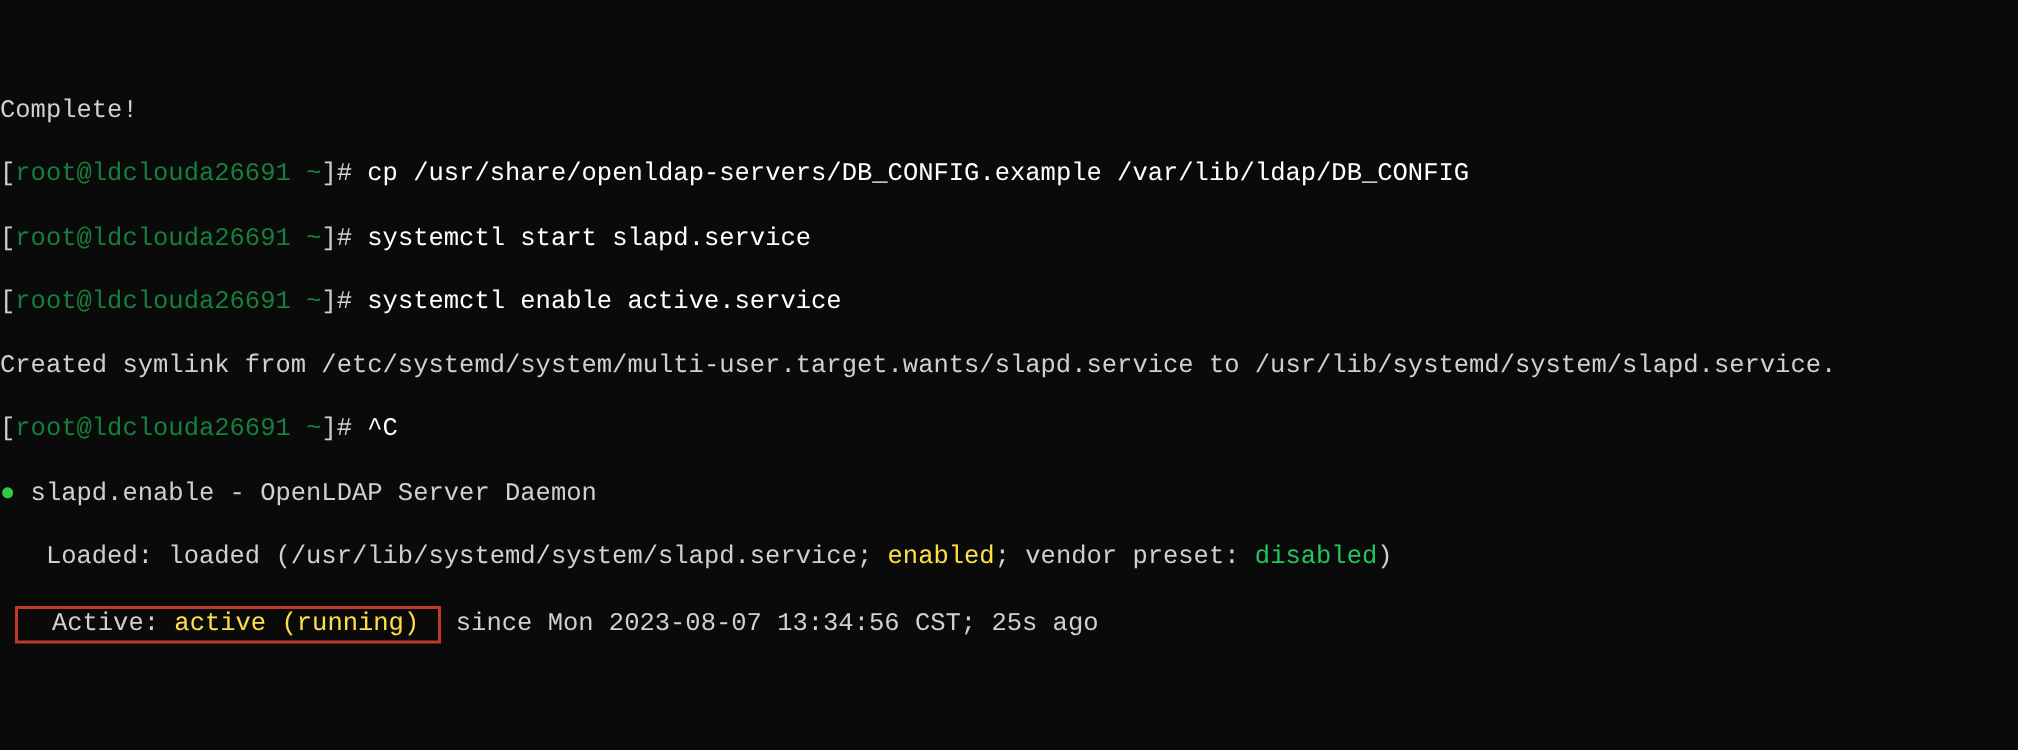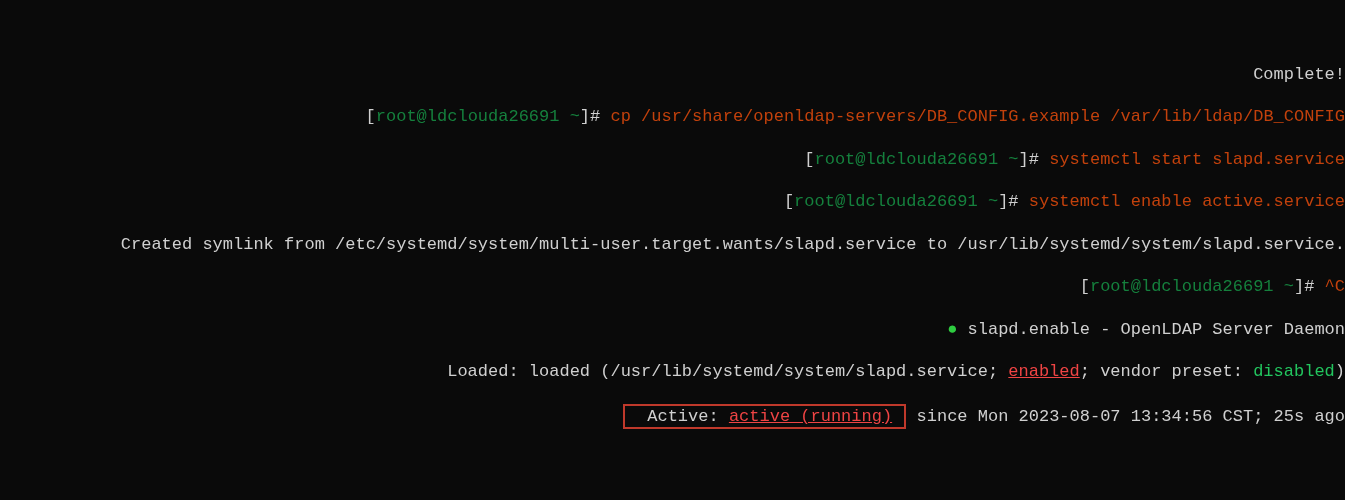--- a/index.html
+++ b/index.html
@@ -11,24 +11,24 @@
     font-size: 17px;
     line-height: 1.25;
     width: 1345px;
     height: 500px;
     overflow: hidden;
     white-space: pre;
   }
   .term {
     padding: 0;
   }
-  .line { display: block; text-align: right; }
+  .line { display: block; }
   .user-host, .tilde { color: #15803d; }
-  .cmd { color: #c2410c; }
-  .green { color: #ef4444; text-decoration: underline; }
+  .cmd { color: #ffffff; }
+  .green { color: #fde047; }
   .yellow { color: #22c55e; }
   .bullet { color: #2ecc40; }
   .highlight-box {
     border: 2px solid #c0392b;
     padding: 0 2px 0 2px;
     display: inline-block;
   }
 </style>
 </head>
 <body>

